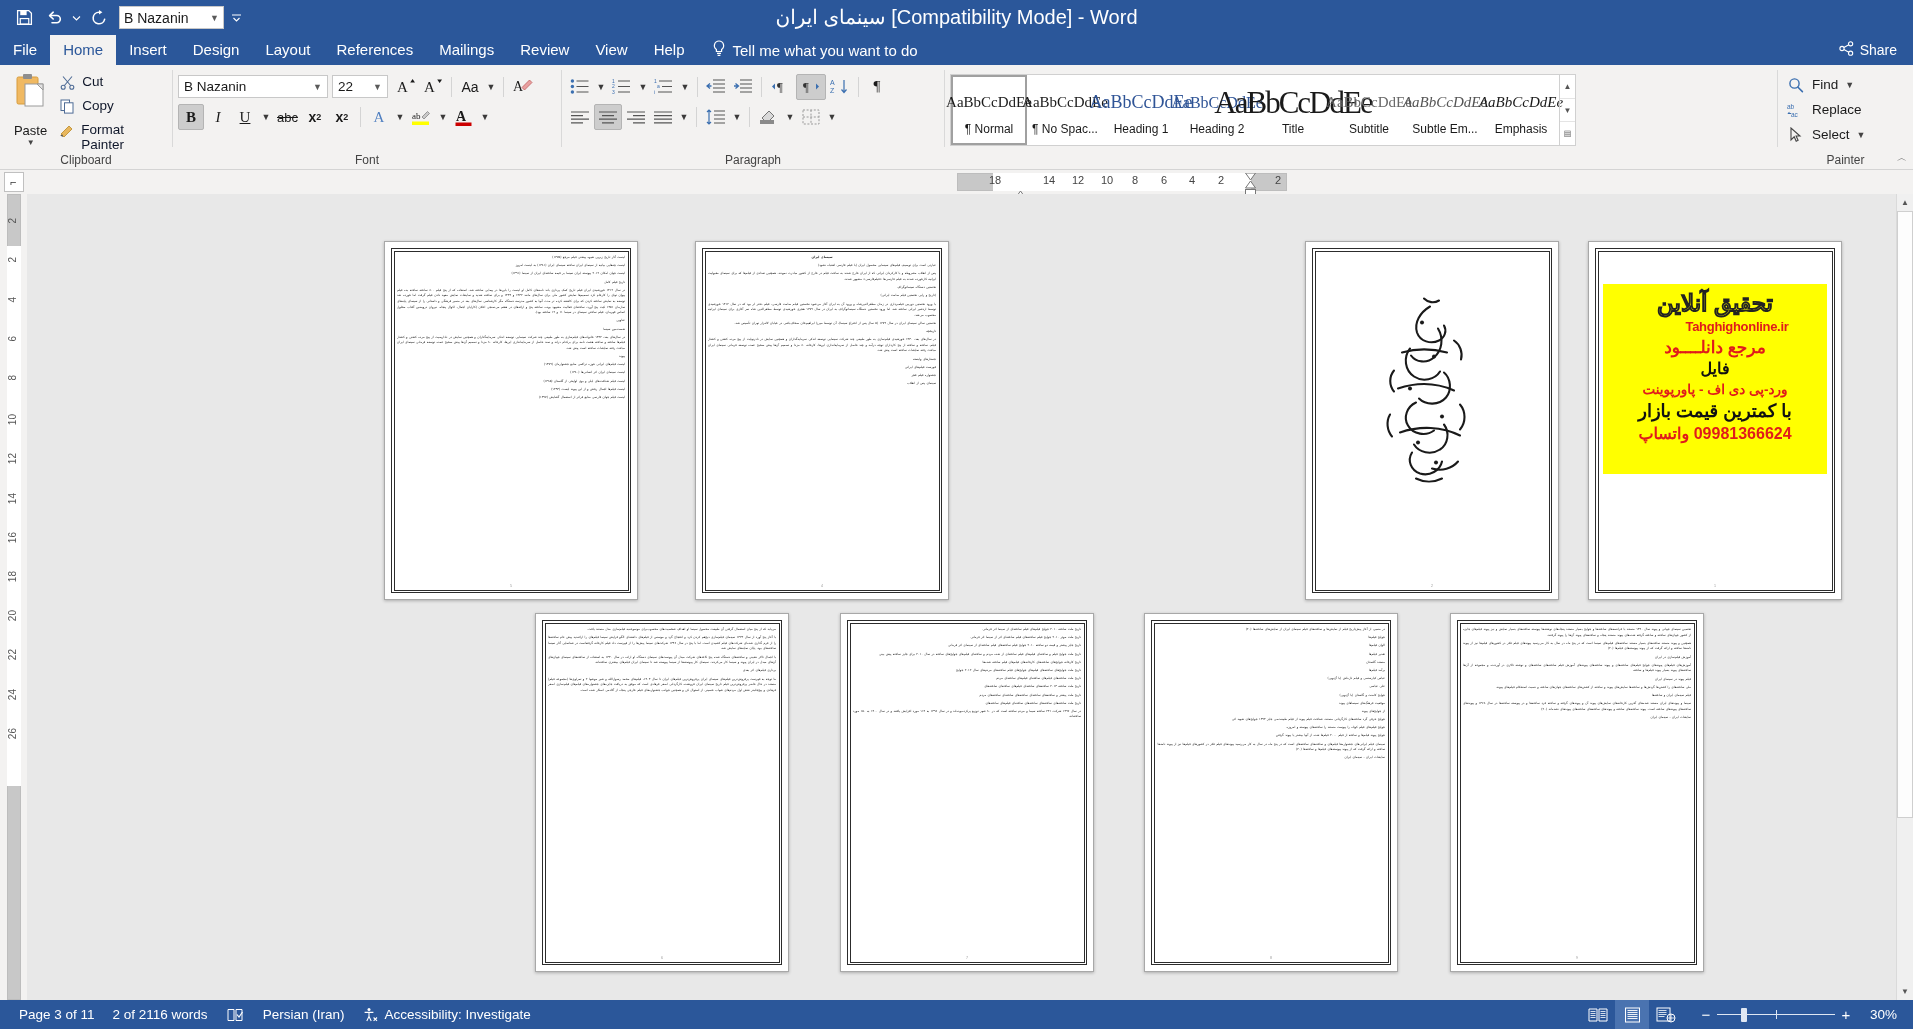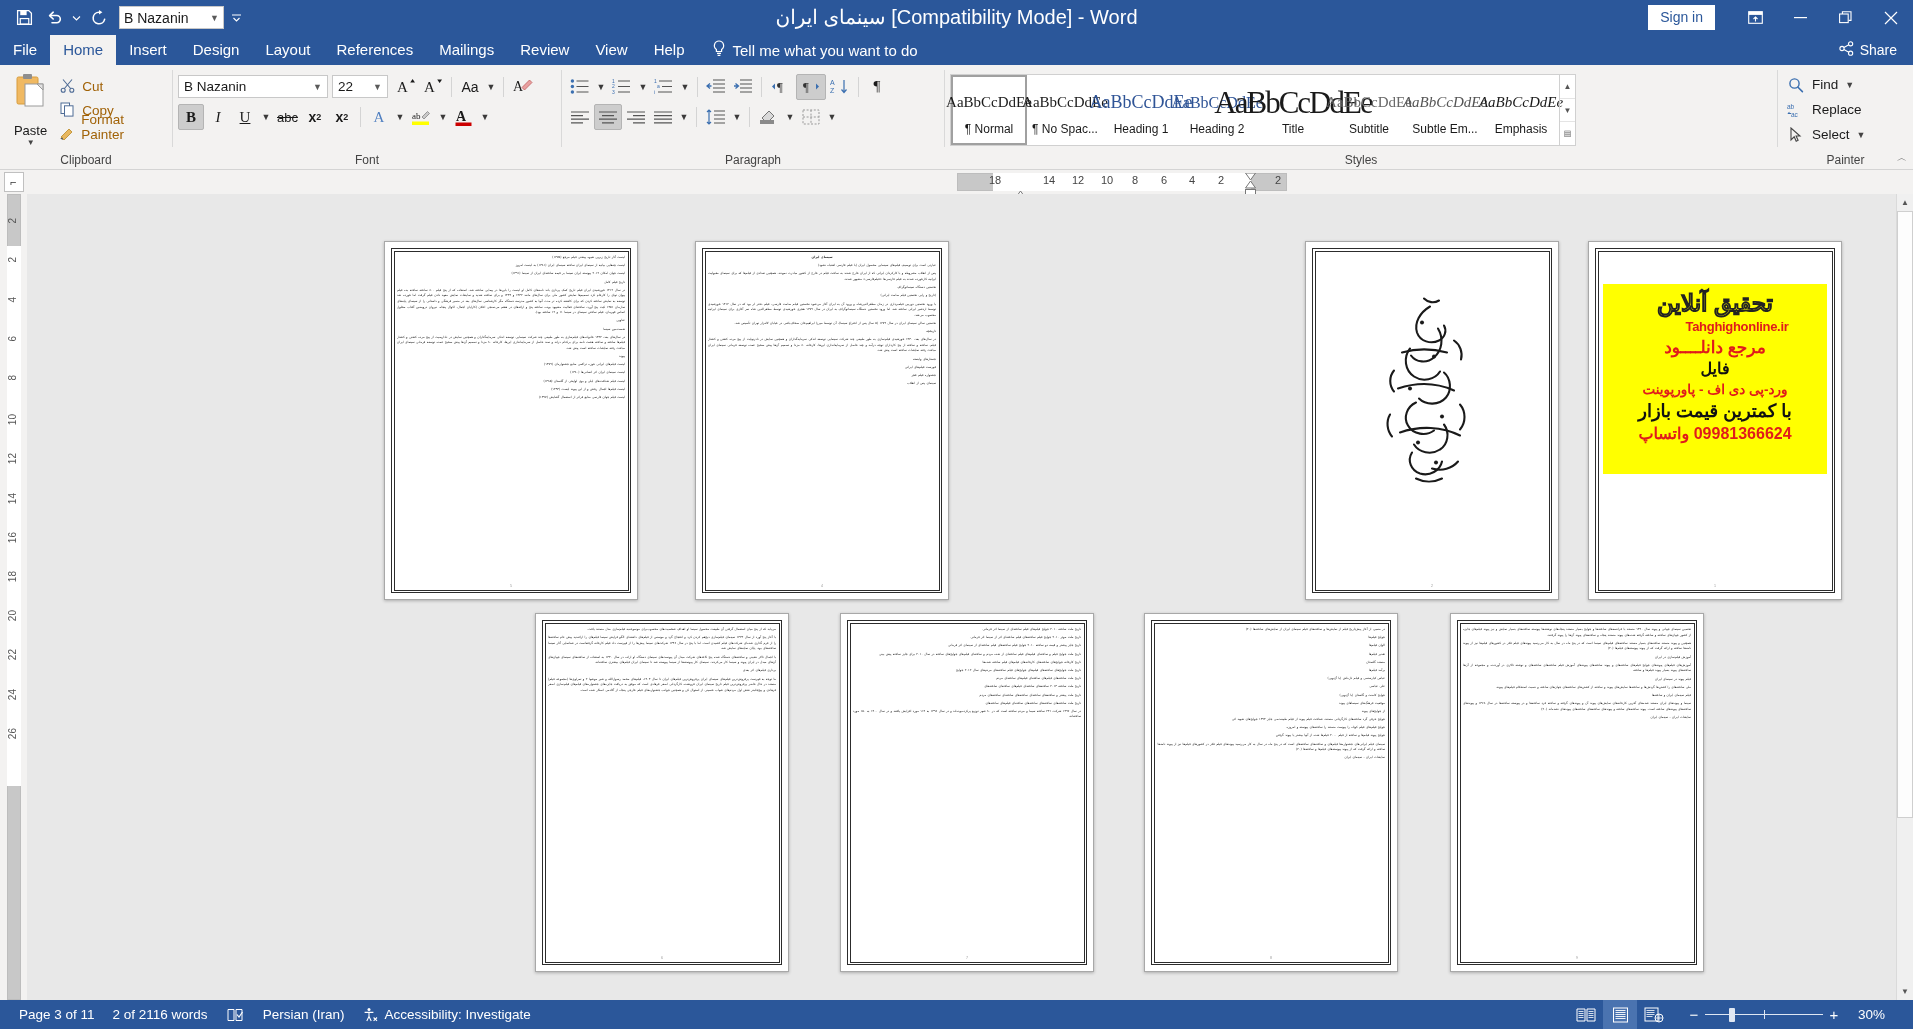--- a/index.html
+++ b/index.html
@@ -63,21 +63,21 @@
   }
   .grp-div{ width:1px; background:#d9d9d9; margin:5px 0 22px 0; }
 
   
   .paste{
     width:56px; display:flex;flex-direction:column;align-items:center;
     padding-top:3px; cursor:pointer; border-radius:2px;
   }
   .paste .t{ font-size:13px; color:#1a1a1a; margin-top:9px;}
   .clip-items{ display:flex;flex-direction:column; padding-top:3px; }
-  .ci{ display:flex;align-items:flex-end;gap:6px; font-size:13.5px; color:#a16207;
+  .ci{ display:flex;align-items:flex-start;gap:6px; font-size:13.5px; color:#0f172a;
        padding:2px 6px 2px 3px; cursor:pointer; border-radius:2px; height:24px;}
   .ci .ic{ width:17px;height:17px;display:flex;align-items:center;justify-content:center;}
 
   
   .row{ display:flex; align-items:center; gap:1px; }
   .row1{ height:29px; margin-bottom:3px; }
   .ctl{ height:23px; border:1px solid #c8c8c8; background:#fff; display:flex;align-items:center;
         font-size:13.5px; color:#1a1a1a; padding:0 2px 0 5px; cursor:text; }
   .ctl .dd{ width:15px; text-align:center; color:#5a5a5a; font-size:9px; cursor:pointer;}
   .btn{
@@ -184,21 +184,21 @@
   .ad .l5{ text-align:center; font-size:13.5px; font-weight:bold; color:#e01b1b;
            direction:rtl; margin-top:3px;}
   .ad .l6{ text-align:center; font-size:18px; font-weight:bold; color:#111;
            direction:rtl; margin-top:3px;}
   .ad .l7{ text-align:center; font-size:16px; font-weight:bold; color:#e01b1b;
            direction:rtl; margin-top:2px;}
 
   
   .status{
     height:29px; background:#2b579a; display:flex; align-items:center;
-    color:#fff; font-size:13.5px; padding:0 12px 0 10px;
+    color:#fff; font-size:13.5px; padding:0 0 0 10px;
   }
   .st{ padding:0 9px; height:29px; line-height:29px; cursor:pointer; white-space:nowrap;}
   .st-right{ margin-left:auto; display:flex; align-items:center; padding-right:12px; }
   .vbtn{ width:34px;height:29px;display:flex;align-items:center;justify-content:center;
          cursor:pointer;}
   .vbtn.on{ background:#4a73b0; }
   .zoomctl{ display:flex;align-items:center; gap:0; margin-left:12px;}
   .zb{ width:22px;height:29px;display:flex;align-items:center;justify-content:center;
        cursor:pointer;font-size:15px;}
   .ztrack{ width:118px;height:29px;position:relative;cursor:pointer;}
@@ -242,46 +242,20 @@
       <span class="lbl">B Nazanin</span>
       <span class="dd">▼</span>
     </div>
     <div class="qat-caret">
       <svg width="11" height="9" viewBox="0 0 11 9">
           <path d="M1 2h9M2.5 5 5.5 8 8.5 5" fill="none" stroke="#fff" stroke-width="1.1"></path>
         </svg>
     </div>
   </div>
   <div class="title-text">سینمای ایران [Compatibility Mode]  -  Word</div>
-  <div class="win-right">
-    <div class="signin">Sign in</div>
-    <div class="wbtn">
-      <svg width="15" height="13" viewBox="0 0 15 13">
-          <rect x=".7" y=".7" width="13.6" height="11.6" fill="none" stroke="#fff" stroke-width="1.1"></rect>
-          <rect x=".7" y=".7" width="13.6" height="3.2" fill="#fff"></rect>
-          <path d="M7.5 10.5V6m-2 2 2-2 2 2" fill="none" stroke="#fff" stroke-width="1.1"></path>
-        </svg>
-    </div>
-    <div class="wbtn">
-      <svg width="13" height="2" viewBox="0 0 13 2">
-          <rect width="13" height="1.2" fill="#fff"></rect>
-        </svg>
-    </div>
-    <div class="wbtn">
-      <svg width="13" height="13" viewBox="0 0 13 13">
-          <rect x="0.6" y="3" width="8.6" height="8.6" fill="none" stroke="#fff" stroke-width="1.1"></rect>
-          <path d="M3.4 3V.8h8.6v8.6h-2.3" fill="none" stroke="#fff" stroke-width="1.1"></path>
-        </svg>
-    </div>
-    <div class="wbtn close">
-      <svg width="14" height="14" viewBox="0 0 14 14">
-          <path d="M1 1 13 13M13 1 1 13" stroke="#fff" stroke-width="1.2"></path>
-        </svg>
-    </div>
-  </div>
 </div>
 
 <div class="tabbar">
   <div class="tab">File</div>
   <div class="tab active">Home</div>
   <div class="tab">Insert</div>
   <div class="tab">Design</div>
   <div class="tab">Layout</div>
   <div class="tab">References</div>
   <div class="tab">Mailings</div>
@@ -599,21 +573,20 @@
           <span class="prev" style="font-style:italic;">AaBbCcDdEe</span>
           <span class="nm">Emphasis</span>
         </div>
         <div class="sty-scroll">
           <div class="ss">▲</div>
           <div class="ss">▼</div>
           <div class="ss" style="border-bottom:none;">▤</div>
         </div>
       </div>
     </div>
-    <div class="grp-label">Styles</div>
   </div>
   <div class="grp-div"></div>
 
   <div class="grp" style="width:135px;">
     <div class="grp-body">
       <div class="ed-items">
         <div class="ei">
           <span class="ic">
             <svg width="16" height="16" viewBox="0 0 16 16">
                 <circle cx="6.5" cy="6.5" r="4.6" fill="none" stroke="#3b6fb0" stroke-width="1.4"></circle>

